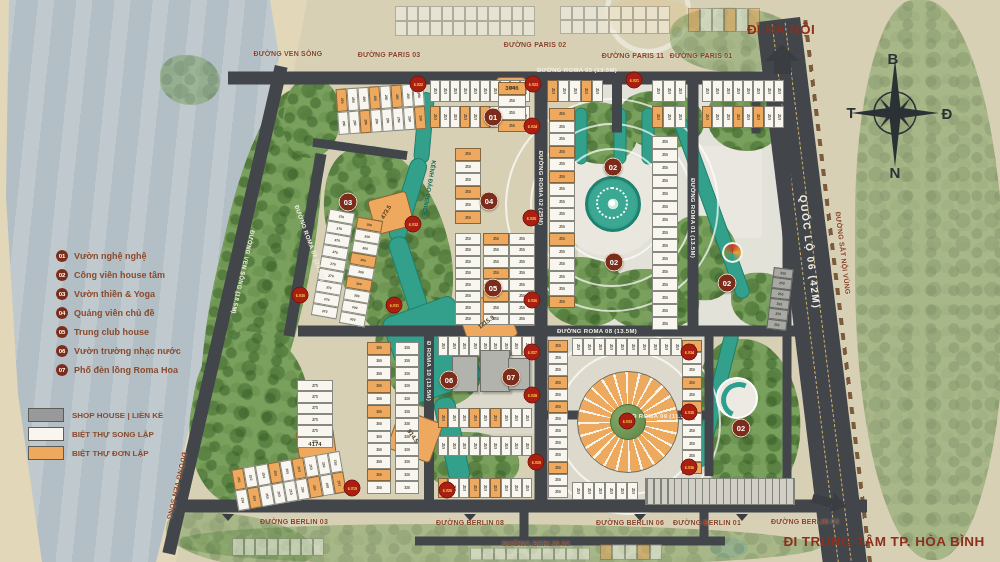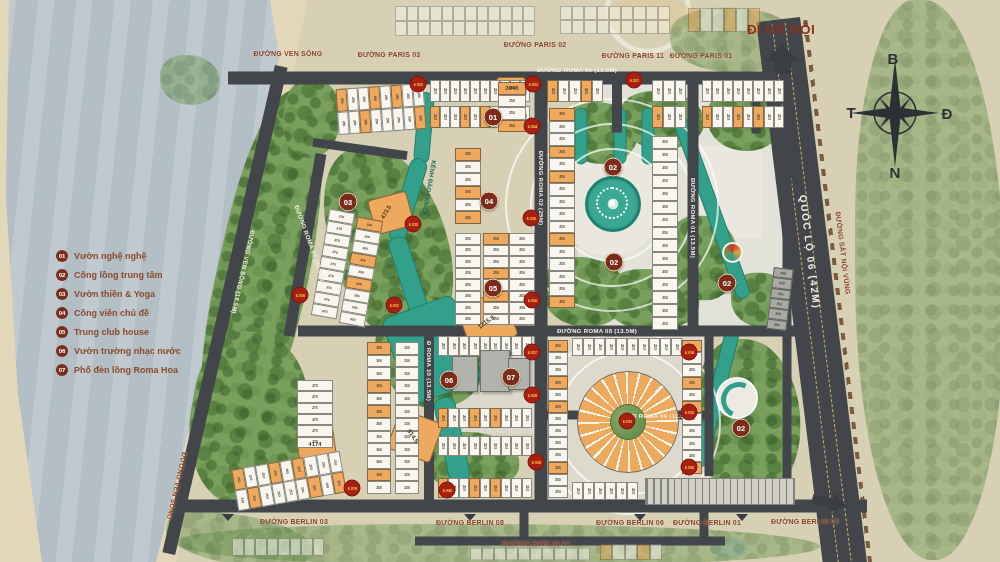--- a/index.html
+++ b/index.html
@@ -132,61 +132,76 @@
   <div class="abs z8 jt" style="left:634px;top:514px;"></div>
   <div class="abs z8 jt" style="left:736px;top:514px;"></div>
   <div class="abs z8 arrowhead-up" style="left:765px;top:44px;"></div>
   <div class="abs z8 arrowstem-up" style="left:774px;top:60px;"></div>
   <div class="abs z8 arrow-right" style="left:812px;top:492px;">
     <div class="stem"></div>
     <div class="head"></div>
   </div>
 
   <div class="abs z11 big" style="left:781px;top:29px;transform:translate(-50%,-50%);">ĐI HÀ NỘI</div>
+  <div class="abs z11 big" style="left:884px;top:541px;transform:translate(-50%,-50%);">ĐI TRUNG TÂM TP. HÒA BÌNH</div>
 
   <svg class="abs z11" style="left:845px;top:52px;" width="100" height="122" viewBox="0 0 100 122">
     <circle cx="50" cy="61" r="21" fill="none" stroke="#2c3136" stroke-width="1.5"></circle>
     <polygon points="50,7 56,61 50,115 44,61" fill="#2c3136"></polygon>
     <polygon points="6,61 50,55 94,61 50,67" fill="#2c3136"></polygon>
     <polygon points="50,61 66,45 56,61 66,77" fill="#2c3136"></polygon>
     <polygon points="50,61 34,45 44,61 34,77" fill="#2c3136"></polygon>
   </svg>
   <span class="abs z11 compass-letter" style="left:893px;top:58px;transform:translate(-50%,-50%);">B</span>
   <span class="abs z11 compass-letter" style="left:895px;top:172px;transform:translate(-50%,-50%);">N</span>
   <span class="abs z11 compass-letter" style="left:851px;top:112px;transform:translate(-50%,-50%);">T</span>
   <span class="abs z11 compass-letter" style="left:947px;top:113px;transform:translate(-50%,-50%);">Đ</span>
 
   <div id="legend-poi" class="abs z11" style="left:56px;top:250px;display:flex;flex-direction:column;gap:7px;">
       <div class="lg-poi-row">
         <div class="lg-num">01</div>
         <span class="lg-label">Vườn nghệ nghệ</span>
       </div>
       <div class="lg-poi-row">
         <div class="lg-num">02</div>
-        <span class="lg-label">Công lồng trung tâm</span>
+        <span class="lg-label">Công viên house tâm</span>
       </div>
       <div class="lg-poi-row">
         <div class="lg-num">03</div>
         <span class="lg-label">Vườn thiền &amp; Yoga</span>
       </div>
       <div class="lg-poi-row">
         <div class="lg-num">04</div>
-        <span class="lg-label">Công viên chủ đề</span>
+        <span class="lg-label">Quảng viên chủ đề</span>
       </div>
       <div class="lg-poi-row">
         <div class="lg-num">05</div>
         <span class="lg-label">Trung club house</span>
       </div>
       <div class="lg-poi-row">
         <div class="lg-num">06</div>
         <span class="lg-label">Vườn trường nhạc nước</span>
       </div>
       <div class="lg-poi-row">
         <div class="lg-num">07</div>
         <span class="lg-label">Phố đèn lồng Roma Hoa</span>
+      </div>
+    </div>
+  <div id="legend-types" class="abs z11" style="left:28px;top:408px;display:flex;flex-direction:column;gap:5px;">
+      <div class="lg-type-row">
+        <div class="lg-box" style="background: rgb(151, 153, 154);"></div>
+        <span class="lg-tlabel">SHOP HOUSE | LIỀN KỀ</span>
+      </div>
+      <div class="lg-type-row">
+        <div class="lg-box" style="background: rgb(248, 246, 239);"></div>
+        <span class="lg-tlabel">BIỆT THỰ SONG LẬP</span>
+      </div>
+      <div class="lg-type-row">
+        <div class="lg-box" style="background: rgb(239, 169, 94);"></div>
+        <span class="lg-tlabel">BIỆT THỰ ĐƠN LẬP</span>
       </div>
     </div>
 <div class="abs z2 green" style="left: 262px; top: 278px; width: 92px; height: 380px; transform: translate(-50%, -50%) rotate(13deg);"></div>
     <div class="abs z2 green" style="left: 312px; top: 118px; width: 58px; height: 80px; transform: translate(-50%, -50%) rotate(10deg);"></div>
     <div class="abs z2 green" style="left: 390px; top: 245px; width: 115px; height: 205px; transform: translate(-50%, -50%) rotate(-15deg);"></div>
     <div class="abs z2 green" style="left: 432px; top: 352px; width: 105px; height: 115px; transform: translate(-50%, -50%) rotate(-20deg);"></div>
     <div class="abs z2 green" style="left: 250px; top: 420px; width: 120px; height: 175px; transform: translate(-50%, -50%) rotate(10deg);"></div>
     <div class="abs z2 green" style="left: 472px; top: 462px; width: 95px; height: 60px; transform: translate(-50%, -50%);"></div>
     <div class="abs z2 green" style="left: 600px; top: 133px; width: 75px; height: 62px; transform: translate(-50%, -50%);"></div>
     <div class="abs z2 green" style="left: 662px; top: 120px; width: 85px; height: 58px; transform: translate(-50%, -50%);"></div>

